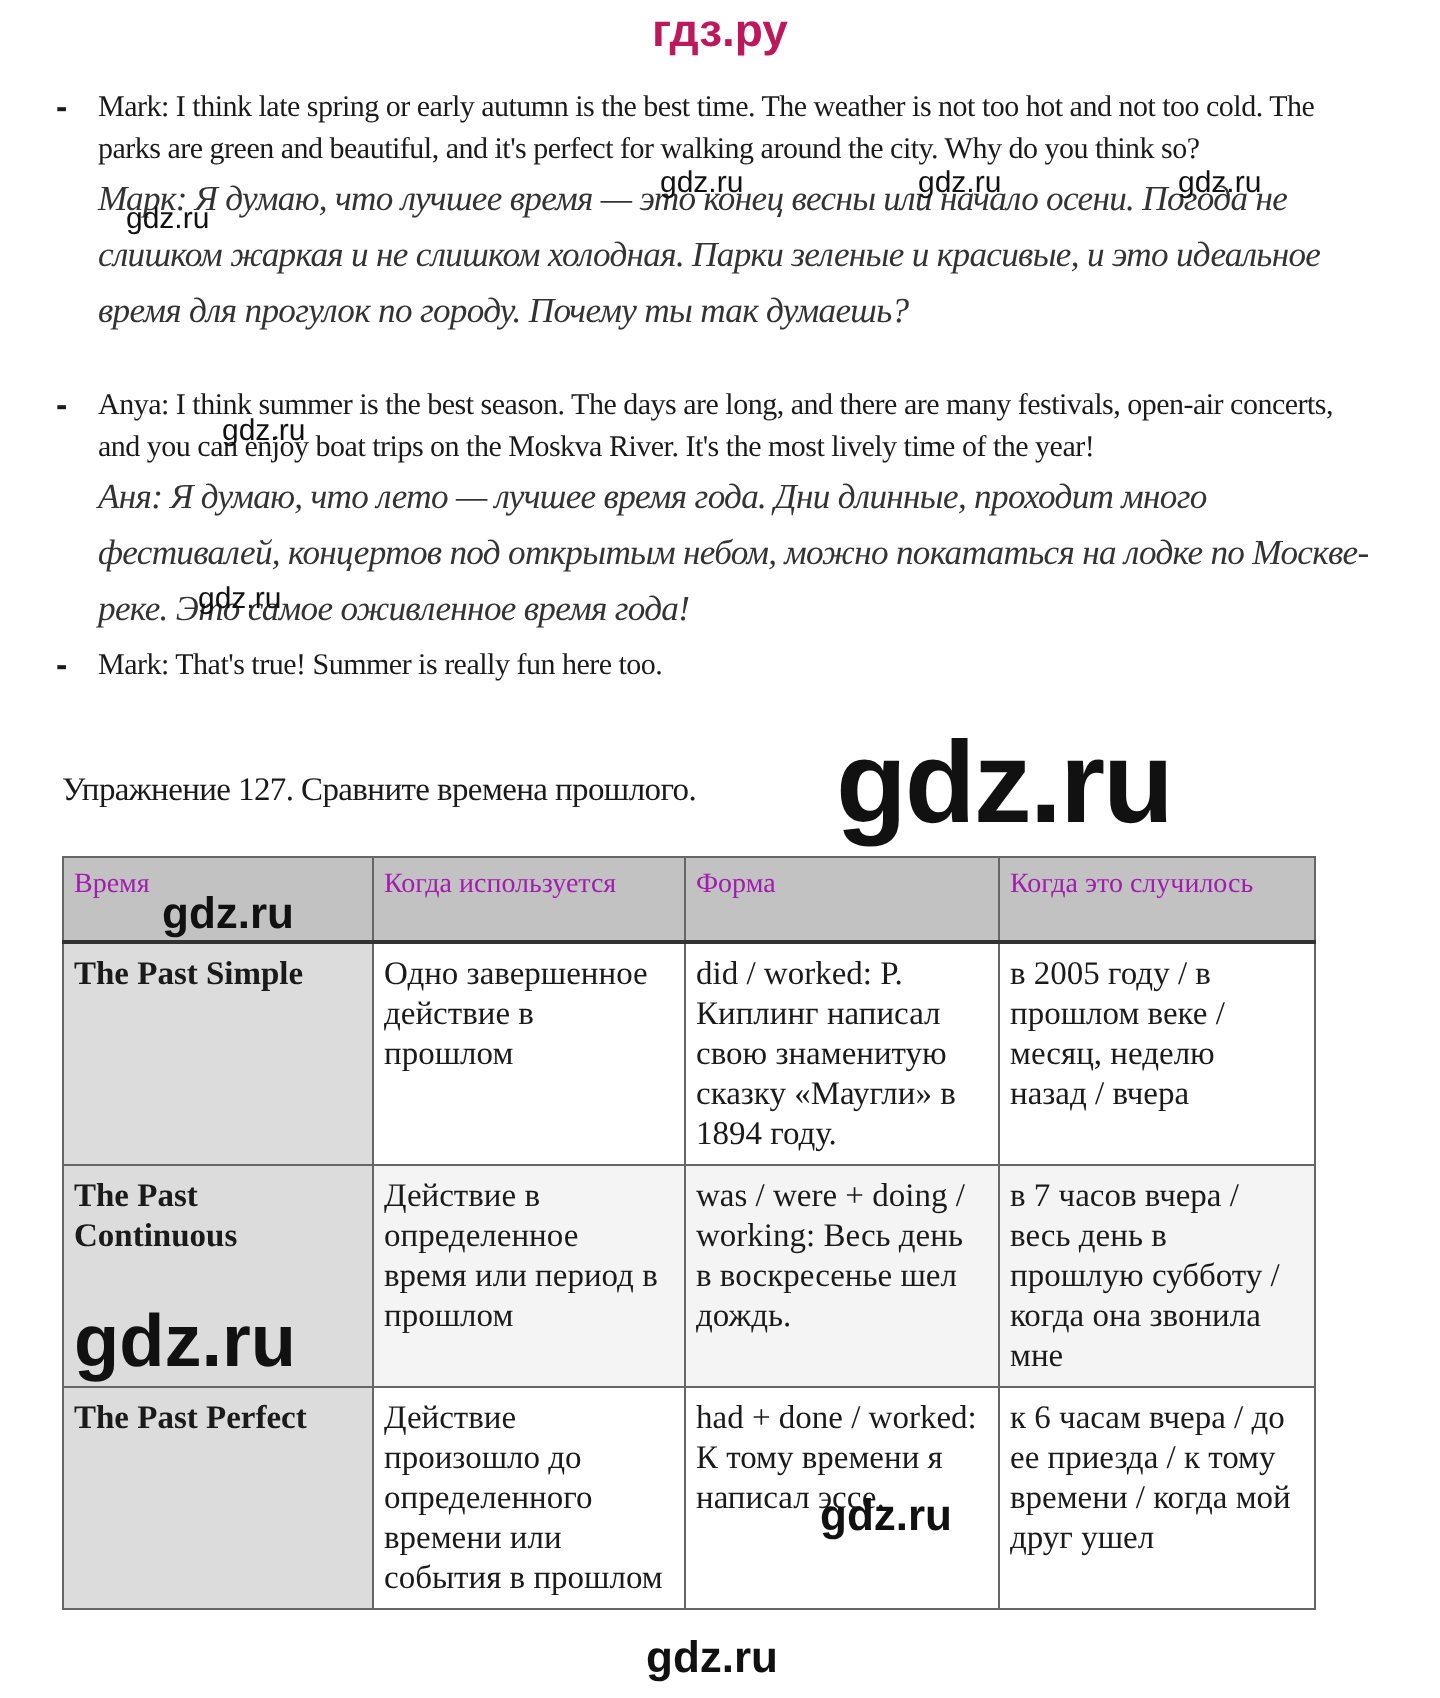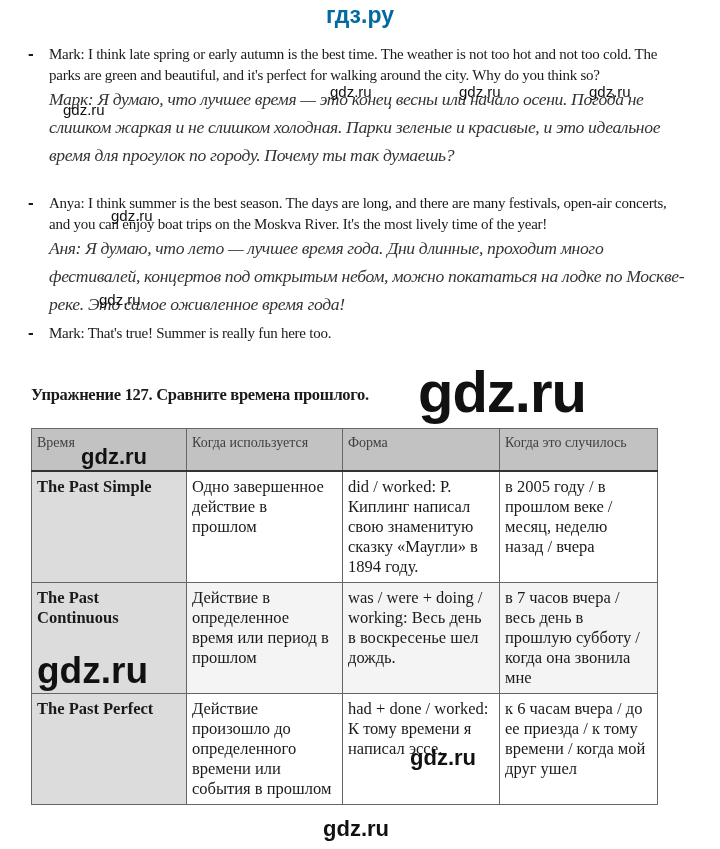--- a/index.html
+++ b/index.html
@@ -5,55 +5,55 @@
   html, body { margin: 0; padding: 0; background: #ffffff; }
   body {
     width: 720px; height: 849px; position: relative; overflow: hidden;
     font-family: "Liberation Serif", "DejaVu Serif", serif;
     color: #1a1a1a;
   }
   .site-title {
     position: absolute; top: 0; left: 0; width: 720px; text-align: center;
     font-family: "Liberation Sans", "DejaVu Sans", sans-serif;
     font-weight: bold; font-size: 23px; line-height: 28px; top: 1px;
-    color: #0369a1;
+    color: #be185d;
   }
   .dialog { position: absolute; left: 0; width: 720px; }
   .dlg-item { position: relative; padding-left: 49px; padding-right: 30px; }
   .dash {
     position: absolute; left: 28px; top: 0;
     font-family: "Liberation Sans", sans-serif; font-weight: bold; font-size: 17px;
     line-height: 20px;
   }
   .en { font-size: 15px; line-height: 20.5px; letter-spacing: -0.25px; }
   .ru { font-size: 17.6px; line-height: 28px; font-style: italic; color: #333; letter-spacing: -0.35px; }
   .wm {
     position: absolute; font-family: "Liberation Sans", "DejaVu Sans", sans-serif;
     color: #111; line-height: 1; white-space: nowrap; text-align: center;
   }
   .wm-small { font-size: 15px; }
   .wm-med { font-size: 22px; font-weight: bold; }
   .wm-big { font-size: 58px; font-weight: bold; letter-spacing: -1px; }
   .wm-large { font-size: 37px; font-weight: bold; }
   .exercise-title {
     position: absolute; left: 31px; top: 385px;
-    font-weight: bold; font-size: 16.5px; line-height: 20px; letter-spacing: -0.3px;
+    font-weight: normal; font-size: 16.5px; line-height: 20px; letter-spacing: -0.3px;
   }
   table.tenses {
     position: absolute; left: 31px; top: 428px;
     border-collapse: collapse; table-layout: fixed; width: 626px;
     font-size: 16.5px; line-height: 20px;
   }
   table.tenses th, table.tenses td {
     border: 1.5px solid #666; vertical-align: top; text-align: left;
     padding: 5px 5px 5px 5px;
   }
   table.tenses th {
     background: #c2c2c2; font-weight: normal; font-size: 14px; height: 32px;
-    padding-top: 4px; color: #404040;
+    padding-top: 4px; color: #a21caf;
   }
   table.tenses thead tr { border-bottom: 2px solid #333; }
   table.tenses td.tense { background: #dcdcdc; font-weight: bold; }
   table.tenses tr.alt td:not(.tense) { background: #f4f4f4; }
   .cell-text { white-space: pre-line; }
 </style>
 </head>
 <body>
 
 <div class="site-title">гдз.ру</div>

